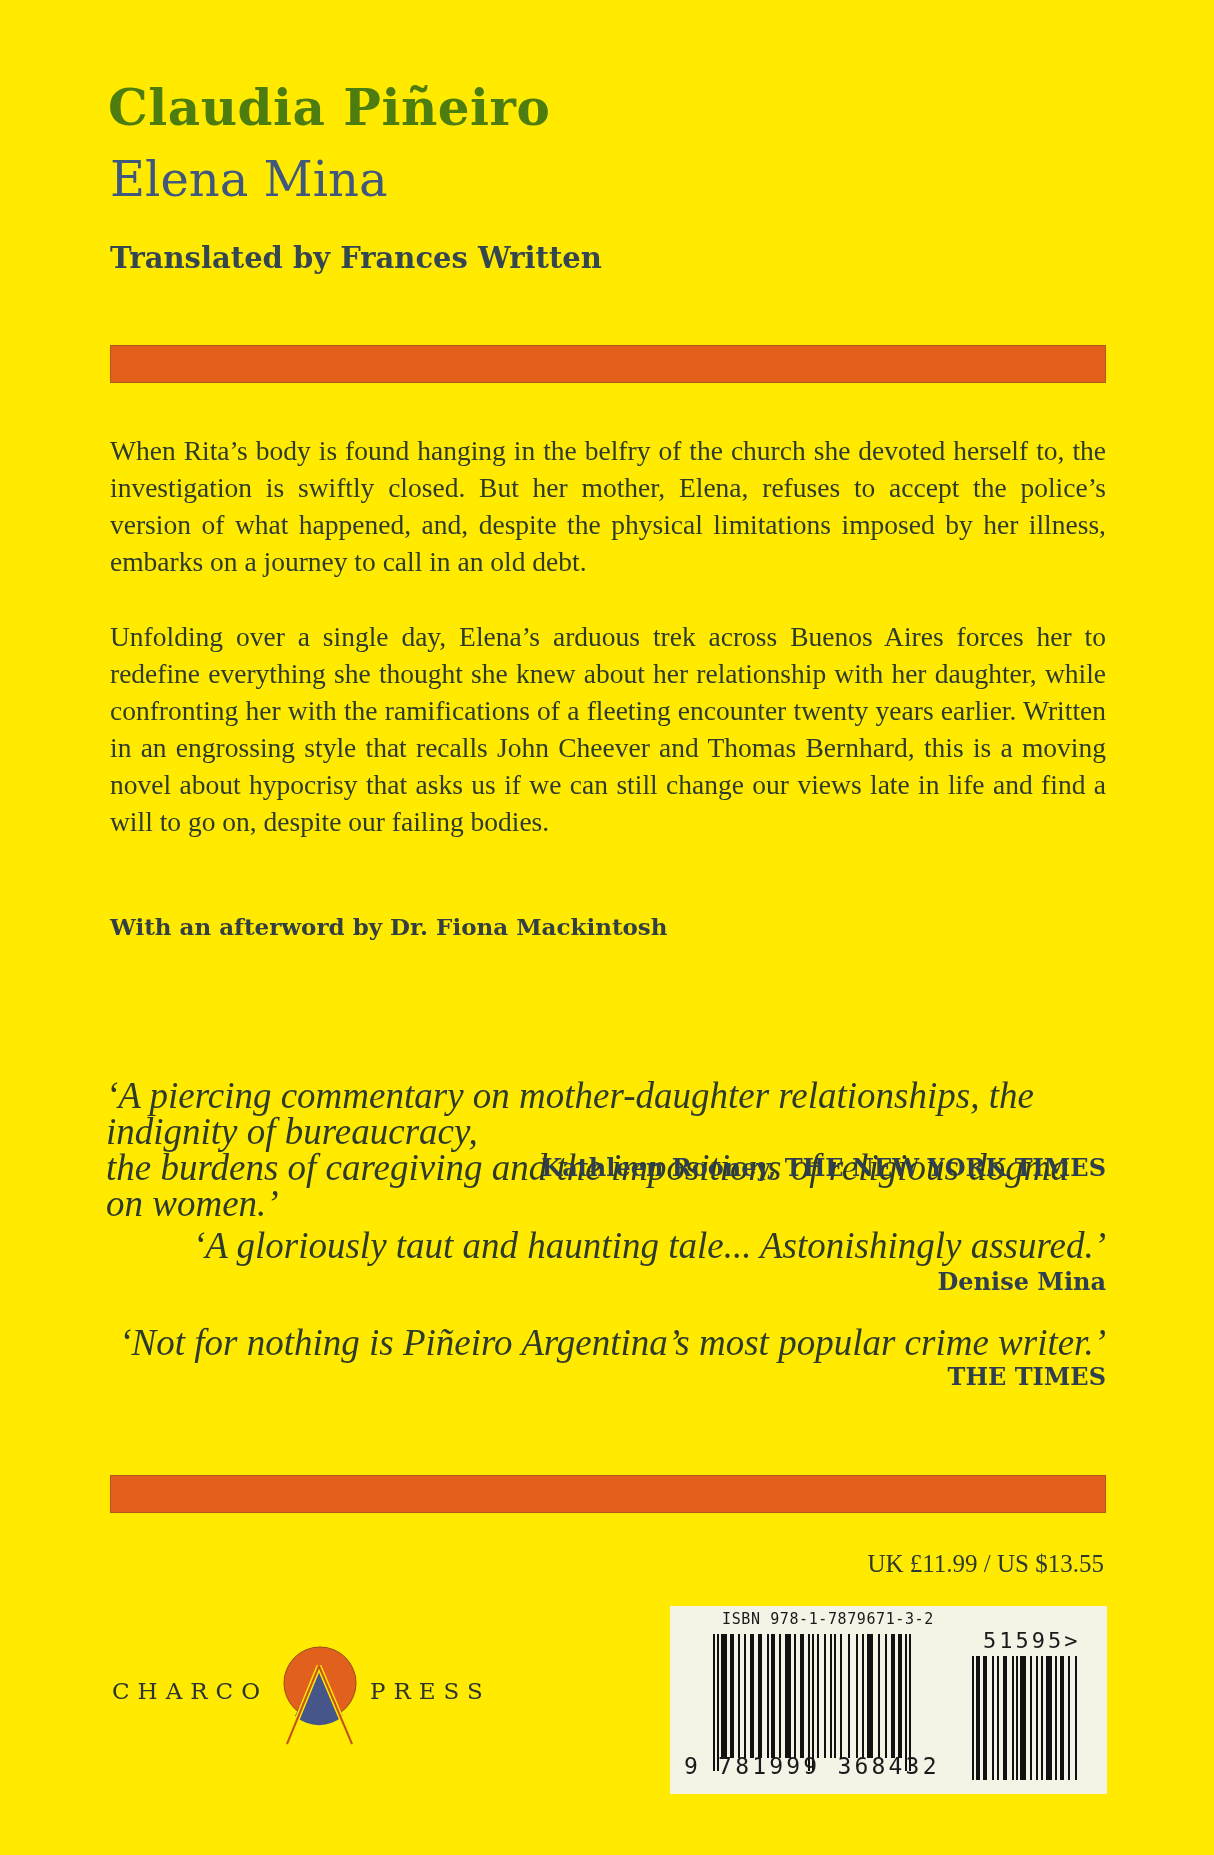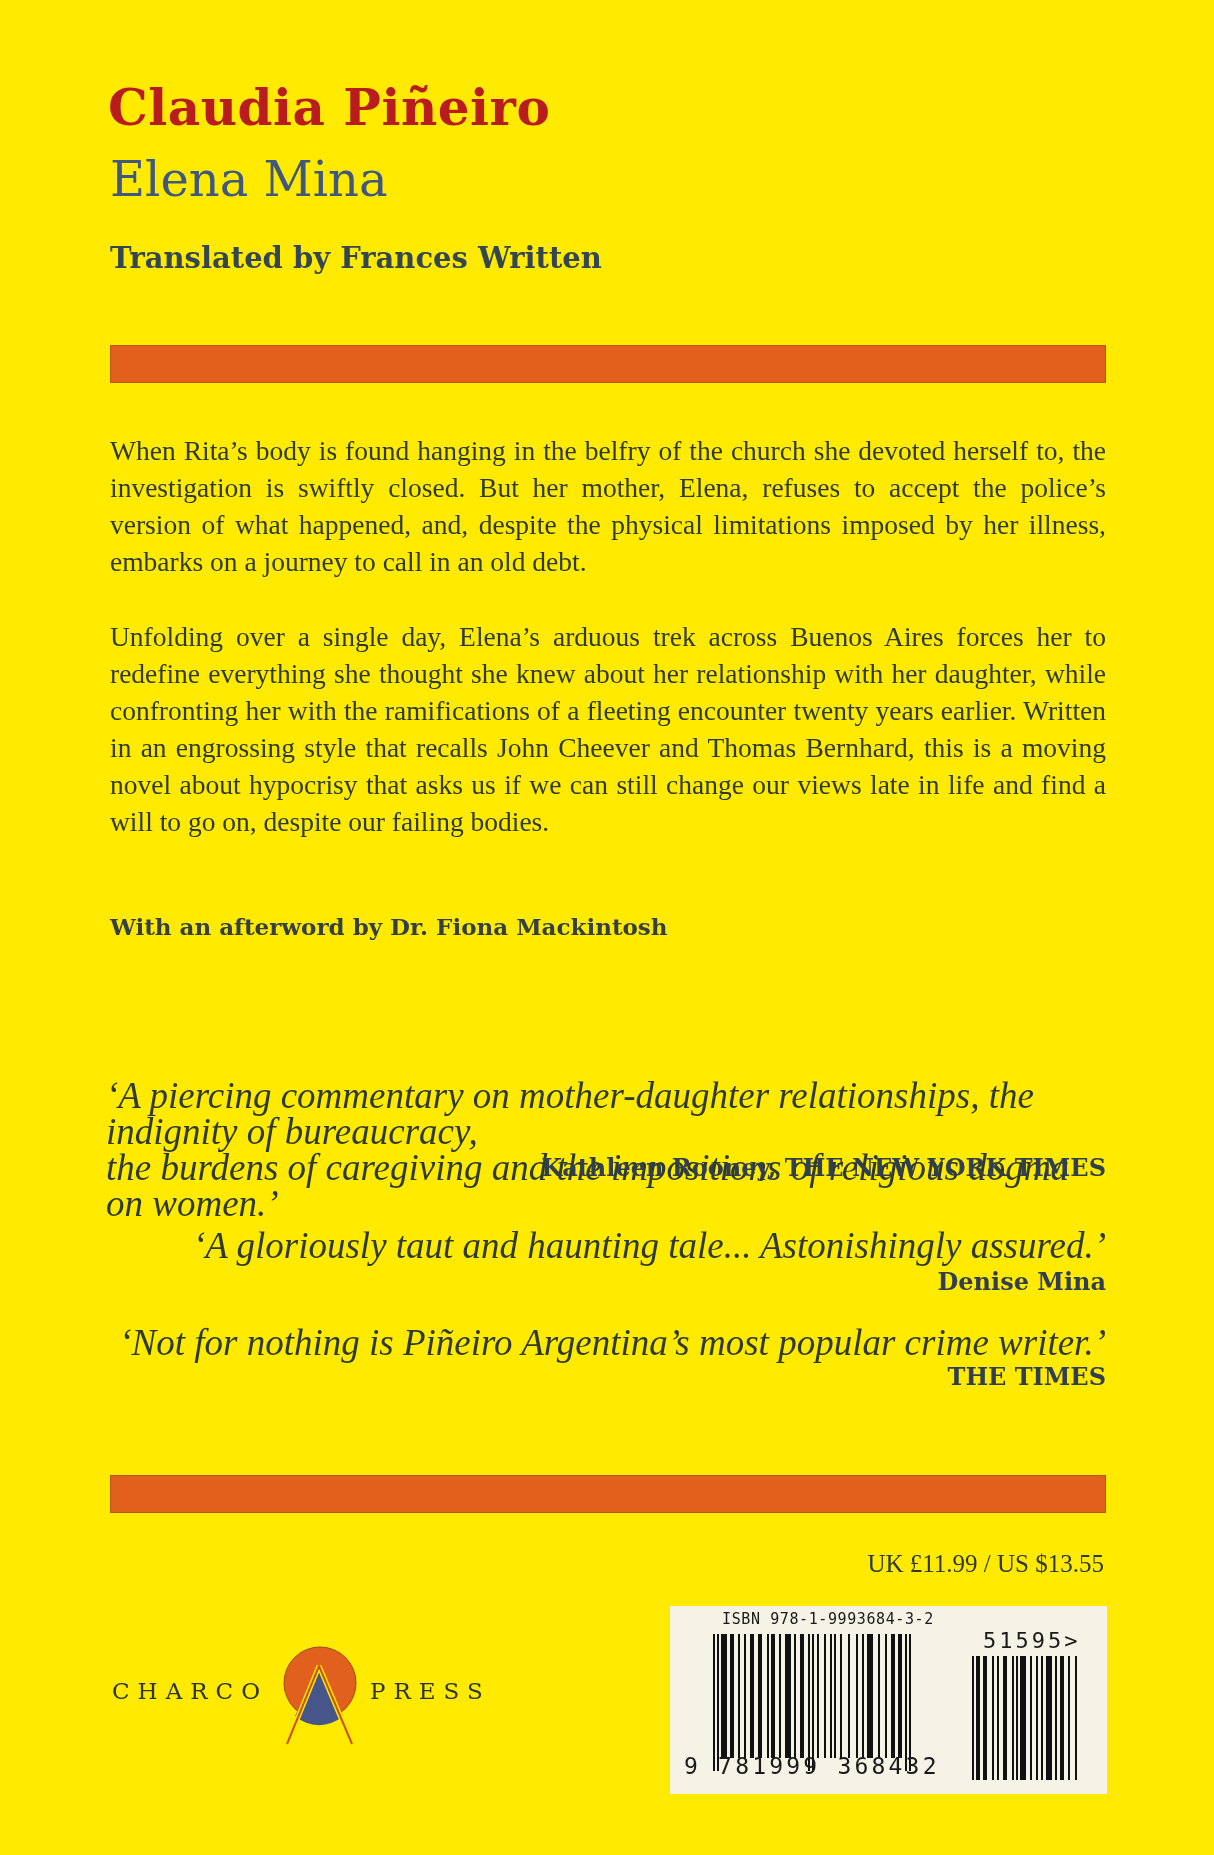--- a/index.html
+++ b/index.html
@@ -6,21 +6,21 @@
   body {
     width: 1214px; height: 1855px;
     background: #ffea00;
     position: relative; overflow: hidden;
     font-family: "DejaVu Serif", serif;
   }
   .abs { position: absolute; }
   .author {
     left: 108px; top: 78px;
     font-family: "DejaVu Serif", serif;
-    font-weight: bold; font-size: 50px; color: #b91c1c;
+    font-weight: bold; font-size: 50px; color: #4d7c0f;
     letter-spacing: 0.5px; line-height: 60px;
   }
   .title {
     left: 110px; top: 150px;
     font-family: "DejaVu Serif", serif;
     font-size: 48px; color: #40587d; line-height: 58px;
   }
   .translator {
     left: 110px; top: 238px;
     font-family: "DejaVu Serif", serif;
@@ -147,21 +147,21 @@
     <path d="M 17 76 A 36 36 0 0 0 65 76 Z" fill="#46568a"></path>
     <line x1="41" y1="26" x2="9" y2="104" stroke="#ffea00" stroke-width="5"></line>
     <line x1="41" y1="26" x2="74" y2="104" stroke="#ffea00" stroke-width="5"></line>
     <line x1="41" y1="26" x2="9" y2="104" stroke="#c8521a" stroke-width="2"></line>
     <line x1="41" y1="26" x2="74" y2="104" stroke="#c8521a" stroke-width="2"></line>
   </svg>
   <span class="pub-word pub-right">PRESS</span>
 </div>
 
 <div class="abs barcode-box">
-  <div class="isbn-text">ISBN 978-1-9993684-3-2</div>
+  <div class="isbn-text">ISBN 978-1-7879671-3-2</div>
   <div class="addon-digits">51595&gt;</div>
   <svg class="barcode-svg" width="437" height="188" viewBox="0 0 437 188">
     <g fill="#111">
 
       <rect x="43" y="28" width="2" height="137"></rect>
       <rect x="47" y="28" width="2" height="137"></rect>
       <rect x="51" y="28" width="6" height="124"></rect>
       <rect x="60" y="28" width="4" height="124"></rect>
       <rect x="68" y="28" width="2" height="124"></rect>
       <rect x="74" y="28" width="2" height="124"></rect>

